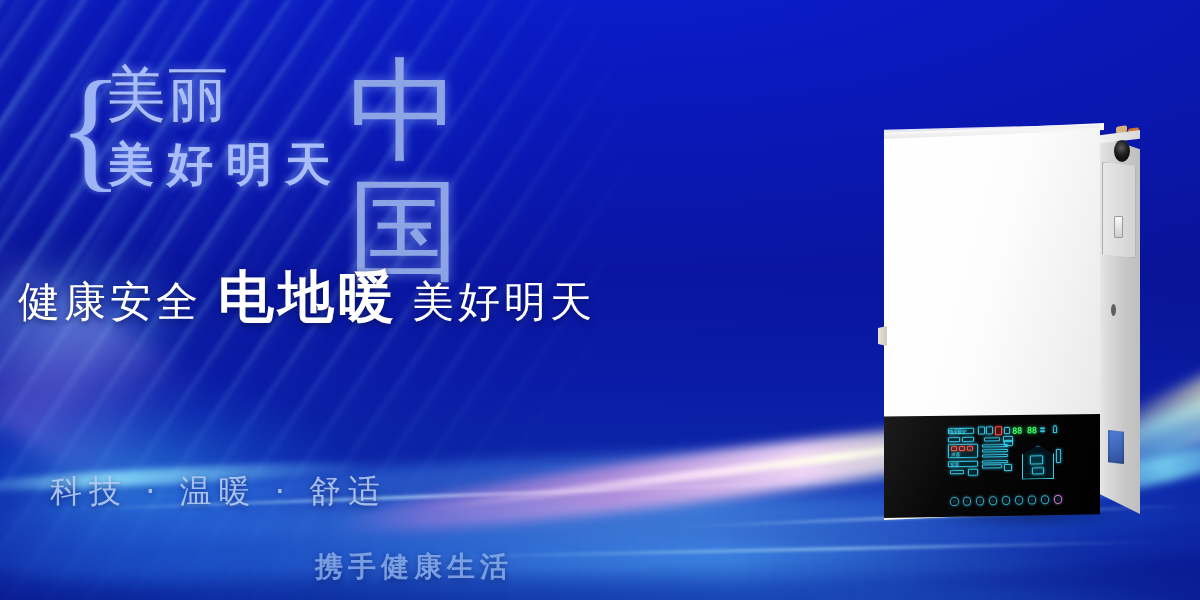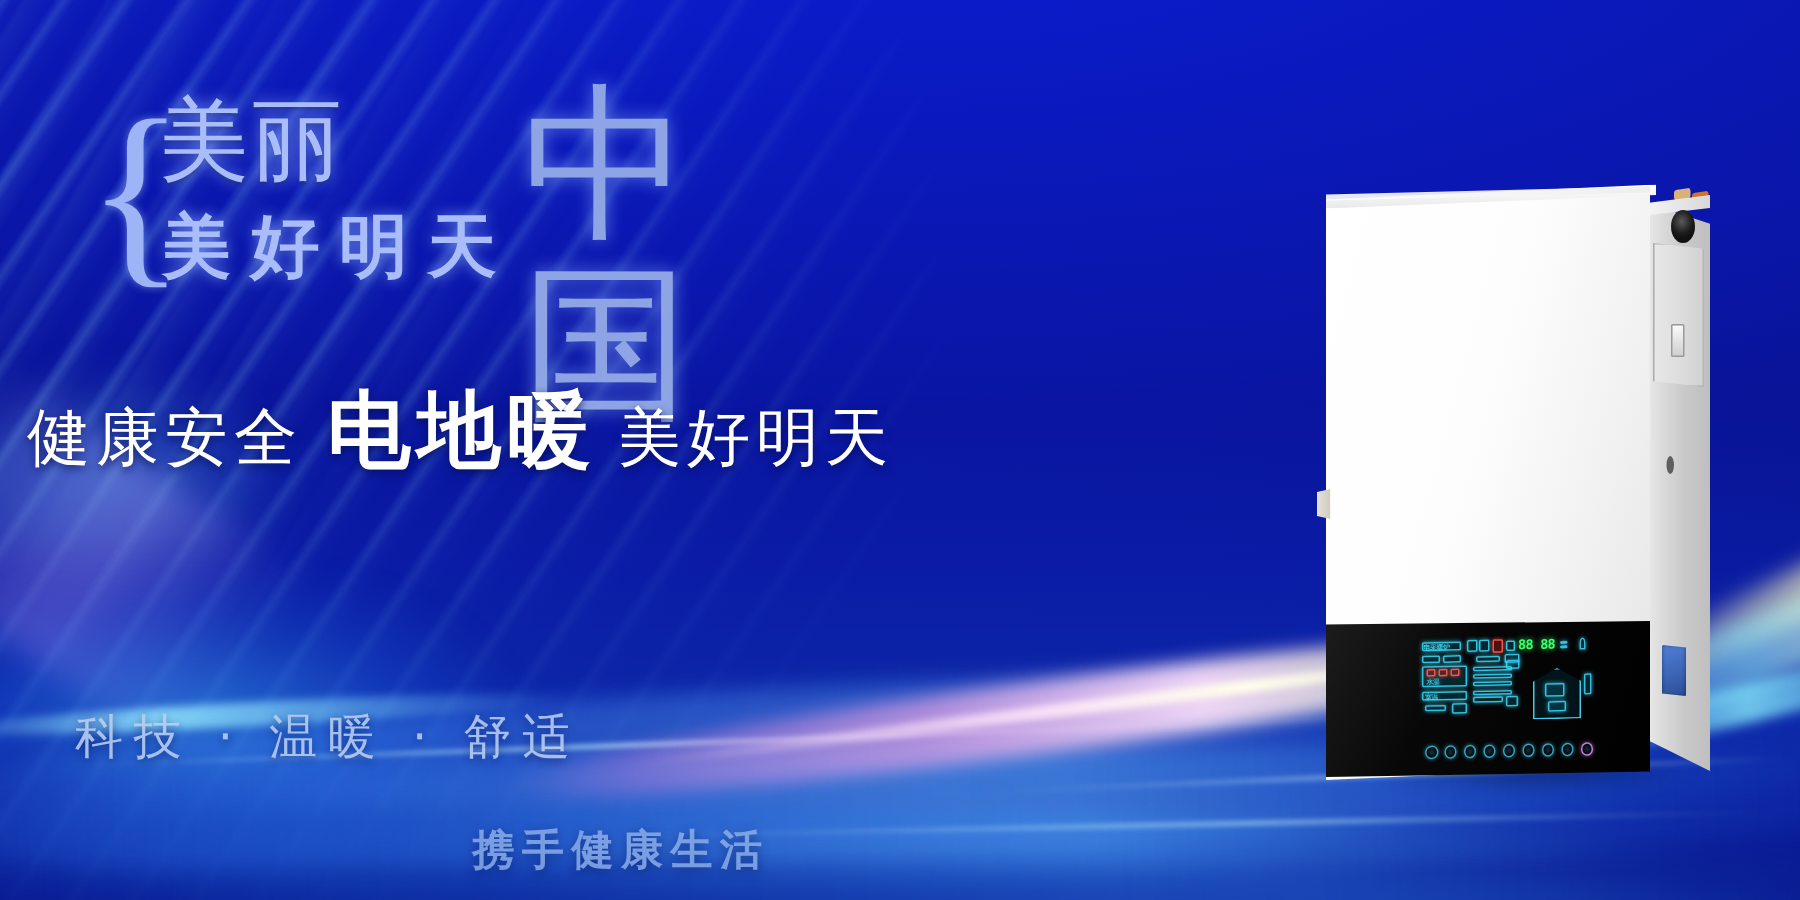--- a/index.html
+++ b/index.html
@@ -175,21 +175,21 @@
   .logo-en{
     position:absolute;left:30px;top:140px;
     font-size:22px;letter-spacing:.2px;
     color:#cfdcff;font-weight:600;
     font-family:"DejaVu Sans","Liberation Sans",sans-serif;
     text-shadow:0 1px 3px rgba(10,25,110,.9);
   }
 
   
   .headline{
-    position:absolute;left:18px;top:250px;
+    position:absolute;left:18px;top:260px;
     display:flex;align-items:baseline;gap:0;
     white-space:nowrap;
     color:#ffffff;
     text-shadow:0 2px 6px rgba(5,15,80,.75);
   }
   .h-small{font-size:42px;letter-spacing:4px;font-weight:400;font-family:"DejaVu Sans","Liberation Sans",sans-serif;}
   .h-big{font-size:56px;letter-spacing:4px;font-weight:700;margin:0 14px 0 16px;font-family:"DejaVu Sans","Liberation Sans",sans-serif;}
 
   .redbar{
     position:absolute;left:96px;top:320px;

